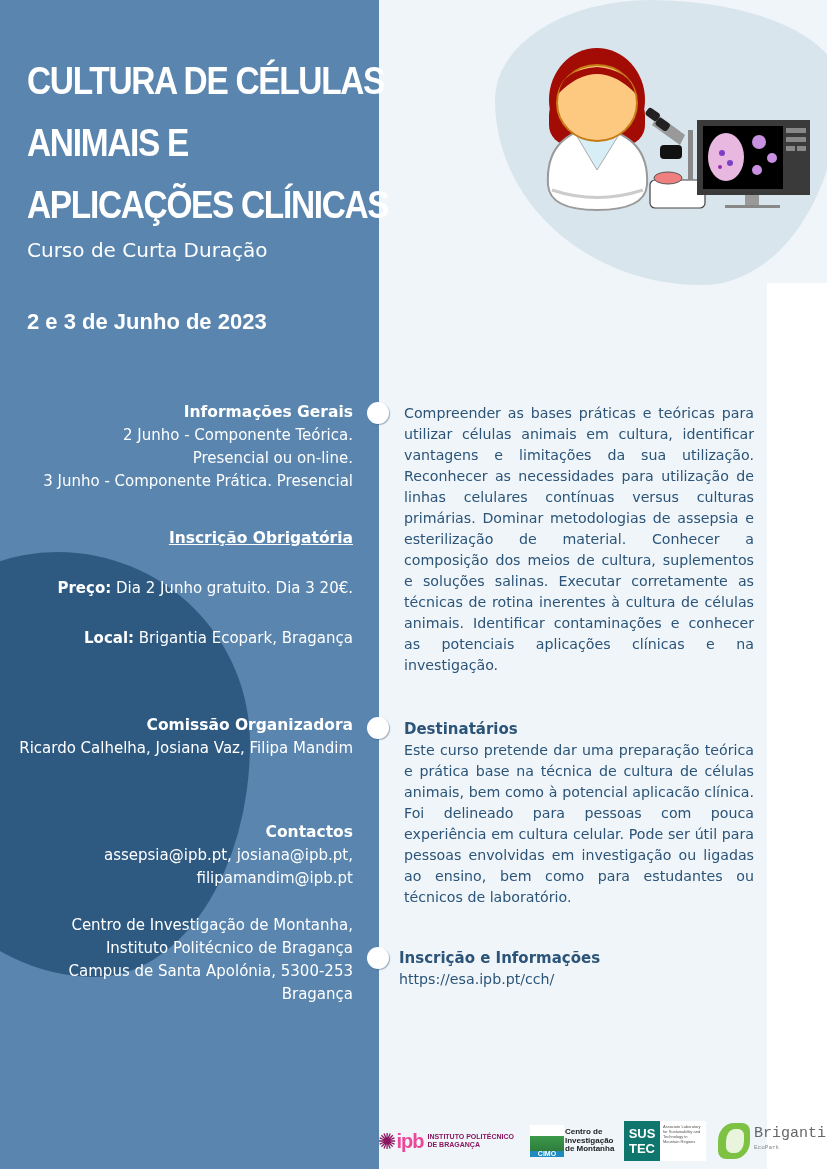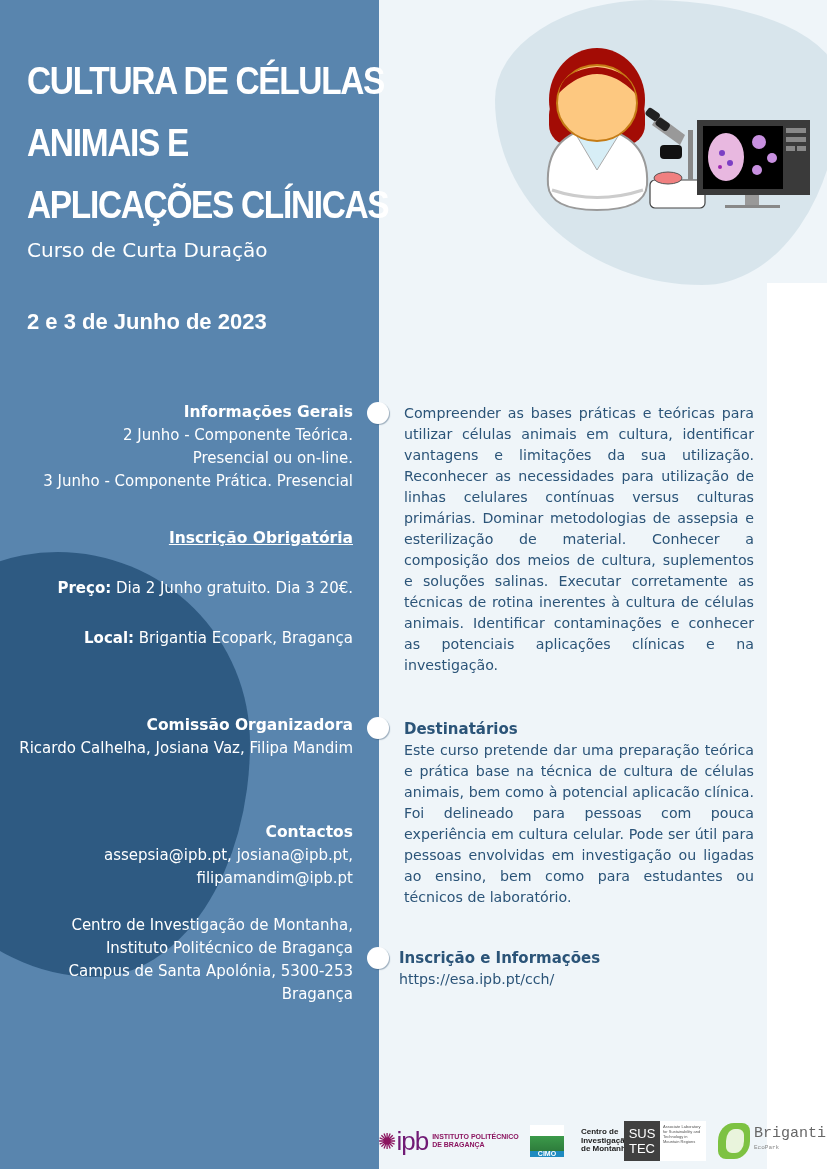--- a/index.html
+++ b/index.html
@@ -22,26 +22,26 @@
 
   .dot { position:absolute; left:367px; width:22px; height:22px; border-radius:50%; background:#ffffff; box-shadow:1px 1px 1px rgba(60,90,120,0.45); }
 
   .rcol { position:absolute; left:404px; width:350px; color:#2b5478; font-size:14.2px; line-height:21px; }
   .rcol .h { font-weight:bold; font-size:15px; color:#2b5478; }
   .rcol .p { text-align:justify; }
   .rlink { color:#2b5478; }
 
   .logos { position:absolute; left:378px; top:1118px; width:449px; height:46px; }
   .logo { position:absolute; top:0; height:46px; display:flex; align-items:center; }
-  .ipb-mark { color:#701a75; font-weight:normal; font-size:26px; font-family:"Liberation Sans", sans-serif; letter-spacing:-1px; }
+  .ipb-mark { color:#ec4899; font-weight:bold; font-size:20px; font-family:"Liberation Sans", sans-serif; letter-spacing:-1px; }
   .ipb-text { color:#8b1560; font-size:7px; font-weight:bold; line-height:8px; margin-left:4px; font-family:"Liberation Sans", sans-serif; }
   .cimo-box { width:34px; height:32px; background:linear-gradient(#ffffff 35%, #3c9a4a 35%, #2e7d3c 80%, #1e8ac0 80%); position:relative; }
   .cimo-lbl { position:absolute; bottom:0; left:0; width:100%; text-align:center; font-size:7px; color:#fff; font-weight:bold; font-family:"Liberation Sans", sans-serif; }
-  .cimo-text { font-size:8px; line-height:8.5px; color:#222; font-weight:bold; margin-left:17px; font-family:"Liberation Sans", sans-serif; }
-  .sus-box { width:36px; height:40px; background:#404040; color:#fff; font-weight:normal; font-size:13px; line-height:15px; text-align:center; display:flex; flex-direction:column; justify-content:center; font-family:"Liberation Sans", sans-serif; }
+  .cimo-text { font-size:8px; line-height:8.5px; color:#222; font-weight:bold; margin-left:1px; font-family:"Liberation Sans", sans-serif; }
+  .sus-box { width:36px; height:40px; background:#0f766e; color:#fff; font-weight:bold; font-size:13px; line-height:15px; text-align:center; display:flex; flex-direction:column; justify-content:center; font-family:"Liberation Sans", sans-serif; }
   .sus-text { width:46px; height:40px; background:#fff; font-size:4px; line-height:5px; color:#555; padding:3px; box-sizing:border-box; font-family:"Liberation Sans", sans-serif; }
   .brig-leaf { width:32px; height:36px; background:#7dc242; border-radius:50% 8px 50% 8px; position:relative; }
   .brig-leaf::after { content:""; position:absolute; left:8px; top:6px; width:18px; height:24px; background:#e9f4dc; border-radius:50% 6px 50% 6px; }
   .brig-text { color:#666; font-size:15px; margin-left:4px; font-family:Liberation Mono, monospace; line-height:14px; }
   .brig-sub { font-size:6px; color:#888; }
 
   .illustration { position:absolute; left:540px; top:45px; width:270px; height:175px; }
 </style>
 </head>
 <body>

